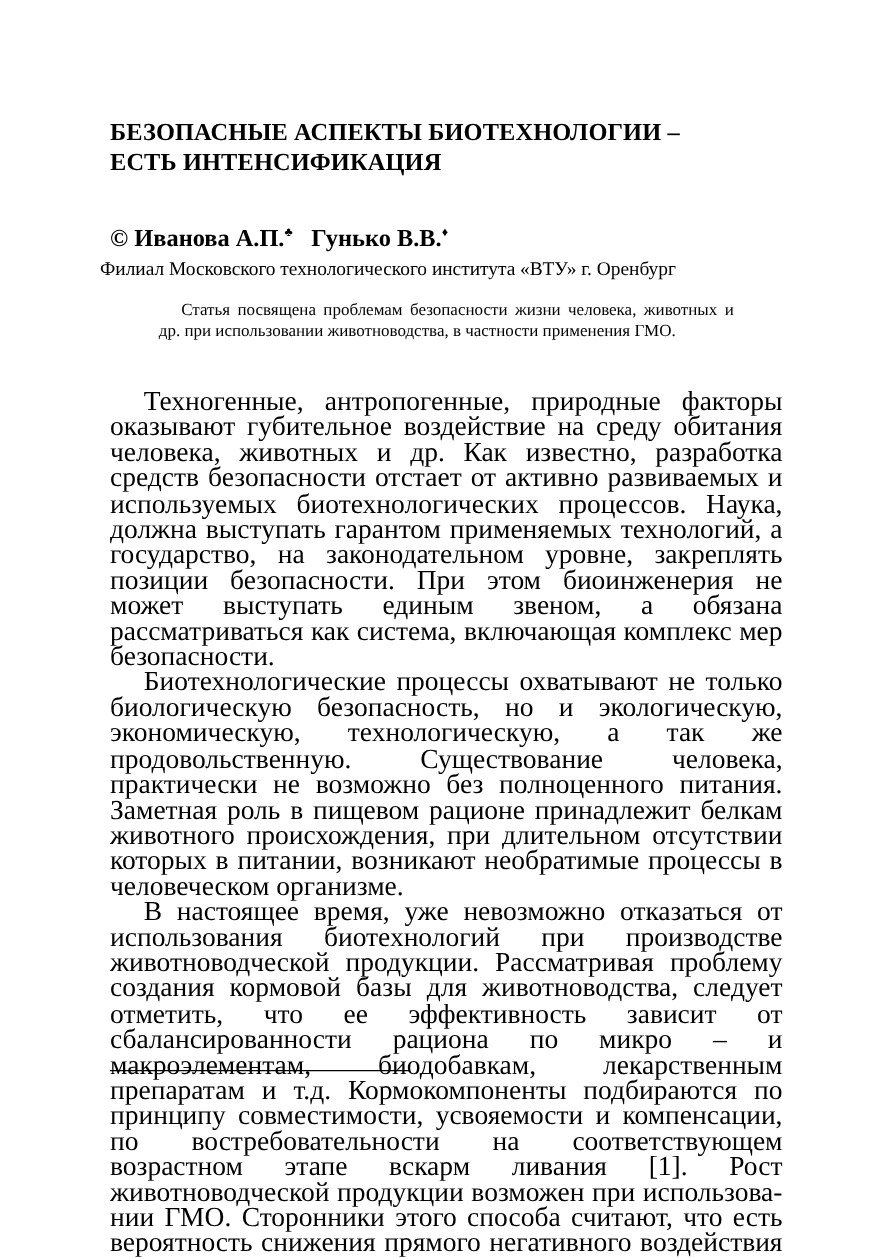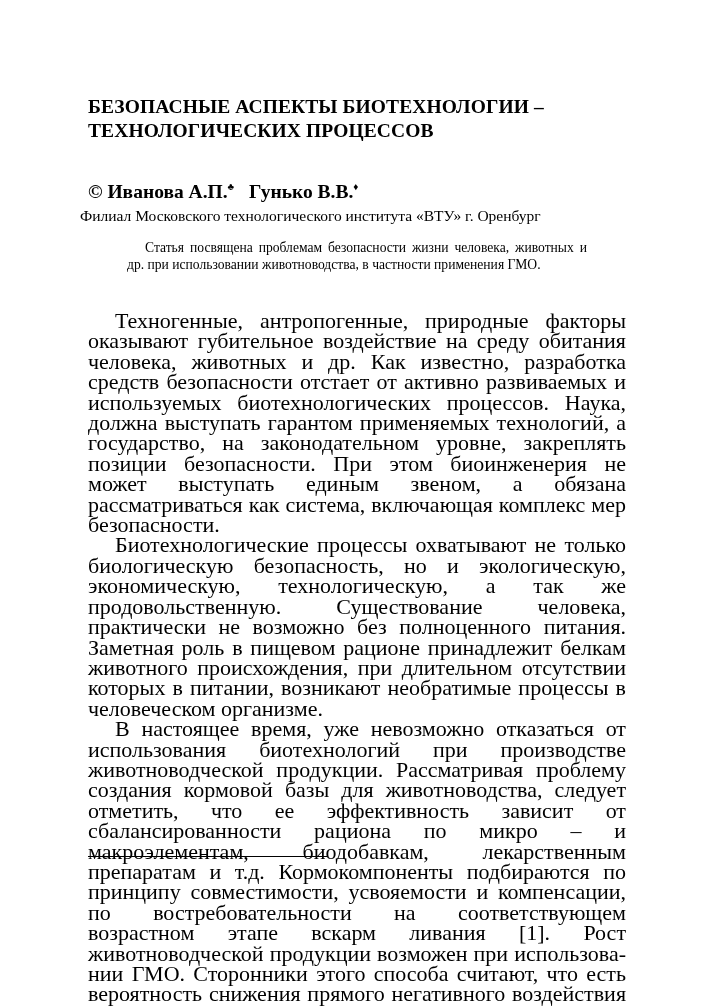--- a/index.html
+++ b/index.html
@@ -120,21 +120,21 @@
     line-height: 0;
   }
 </style>
 </head>
 <body>
 
 <div class="page">
 
   <h1 class="title">
     <span>БЕЗОПАСНЫЕ АСПЕКТЫ БИОТЕХНОЛОГИИ –</span>
-    <span>ТЕХНОЛОГИЧЕСКИХ ПРОЦЕССОВ</span>
+    <span>ЕСТЬ ИНТЕНСИФИКАЦИЯ</span>
   </h1>
 
   <div class="authors">
     <span>©</span>
     <span>Иванова А.П.</span><sup>♣</sup><span class="gap"></span>
     <span>Гунько В.В.</span><sup>♦</sup>
   </div>
 
   <div class="affiliation">Филиал Московского технологического института «ВТУ»  г. Оренбург</div>
 

